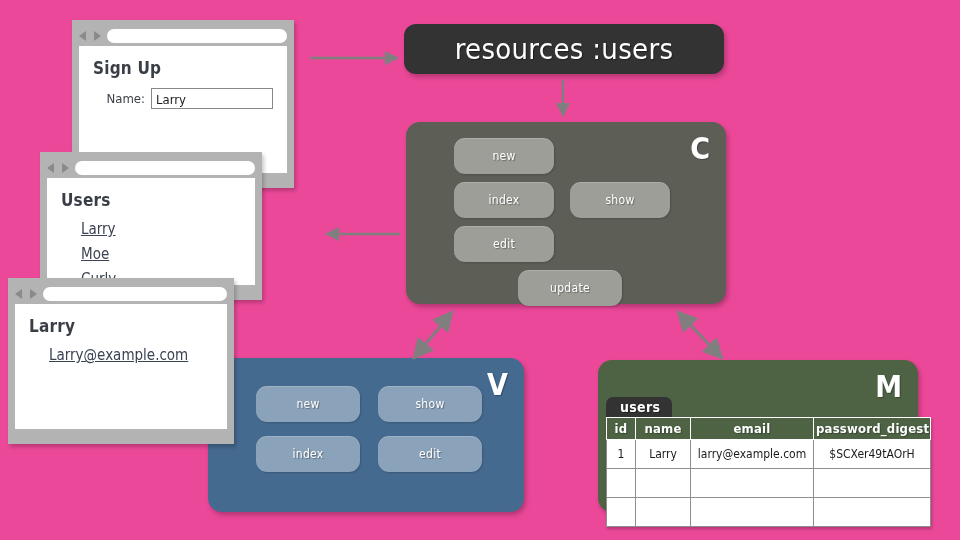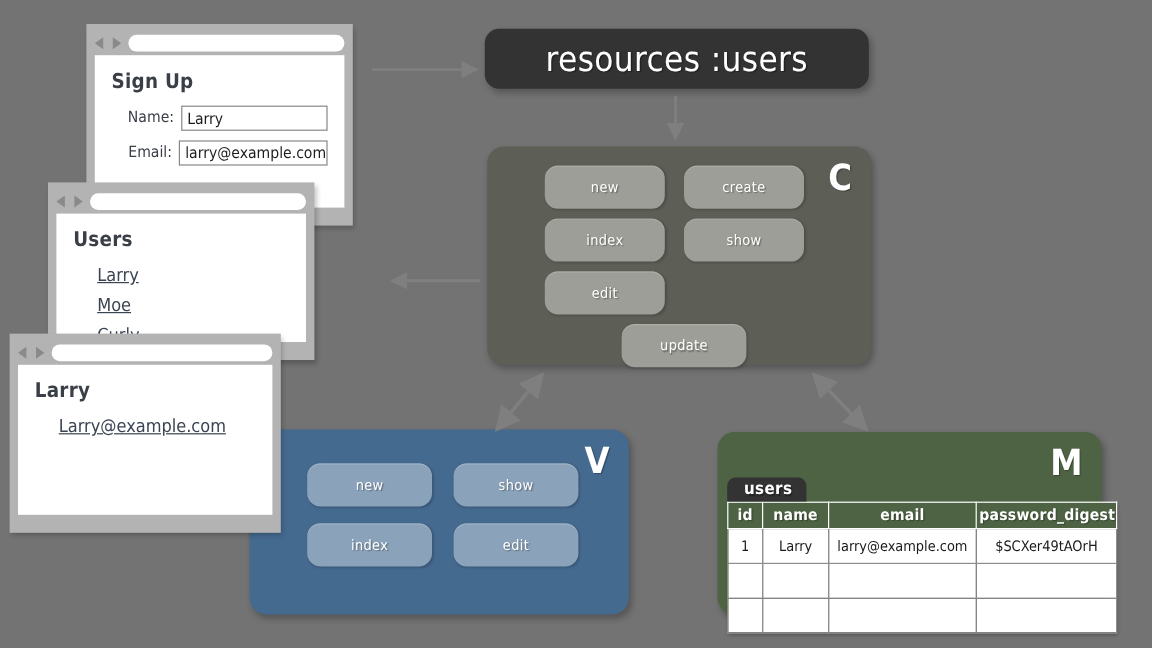--- a/index.html
+++ b/index.html
@@ -11,21 +11,21 @@
     height: 540px;
     background: #e9e9e7;
     font-family: "DejaVu Sans Condensed", "Liberation Sans", sans-serif;
     overflow: hidden;
     position: relative;
   }
   #stage {
     position: absolute;
     left: 0; top: 0;
     width: 960px; height: 540px;
-    background: #737373;
+    background: #ec4899;
   }
 
   
   .browser {
     position: absolute;
     background: #b3b3b3;
     box-shadow: 2px 3px 4px rgba(0,0,0,0.22);
     box-sizing: border-box;
     padding: 6px 7px 9px 7px;
   }
@@ -282,24 +282,20 @@
           <span class="tri right"></span>
       </div>
       <div class="url-bar"></div>
     </div>
     <div class="browser-body">
       <div class="page-h">Sign Up</div>
       <div class="form-row">
         <span class="form-label">Name:</span>
         <span class="form-input">Larry</span>
       </div>
-      <div class="form-row">
-        <span class="form-label">Email:</span>
-        <span class="form-input">larry@example.com</span>
-      </div>
     </div>
   </div>
 
   <div class="browser" id="win-users">
     <div class="browser-chrome">
       <div class="nav-arrows">
         <span class="tri left"></span>
           <span class="tri right"></span>
       </div>
       <div class="url-bar"></div>
@@ -332,21 +328,20 @@
 
   <div class="block" id="resources-bar">
     <span class="label">resources :users</span>
   </div>
 
   <div class="block" id="controller-block">
     <span class="block-letter">C</span>
     <div class="ctrl-grid">
       <div class="ctrl-row">
         <span class="pill">new</span>
-        <span class="pill">create</span>
       </div>
       <div class="ctrl-row">
         <span class="pill">index</span>
         <span class="pill">show</span>
       </div>
       <div class="ctrl-row">
         <span class="pill">edit</span>
       </div>
       <div class="ctrl-row single">
         <span class="pill">update</span>

